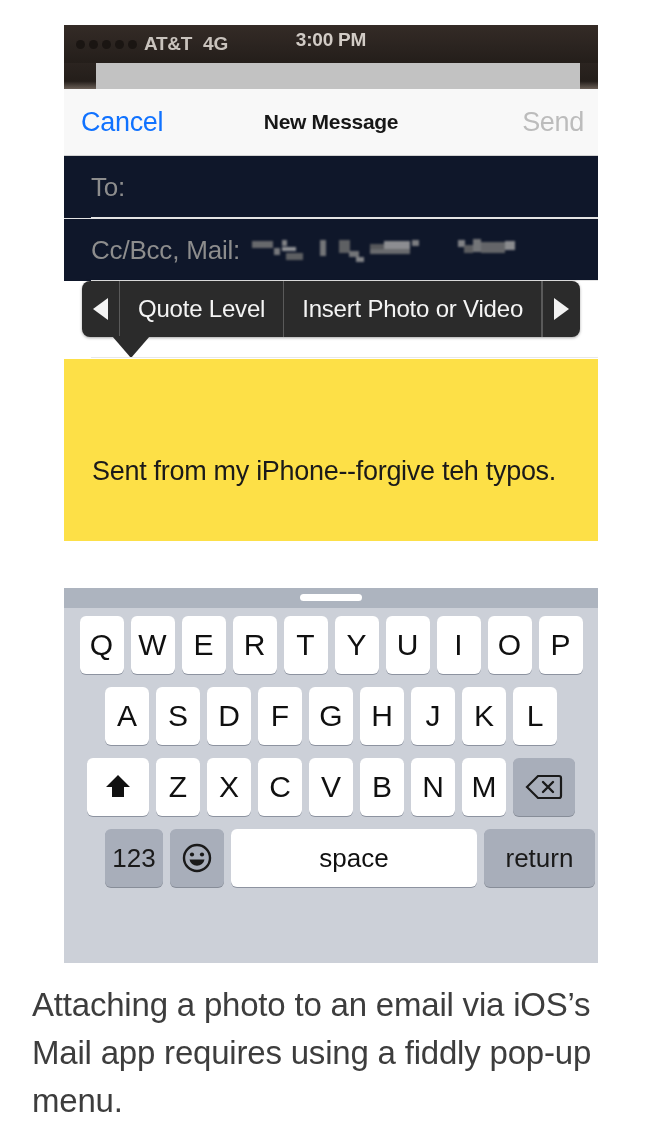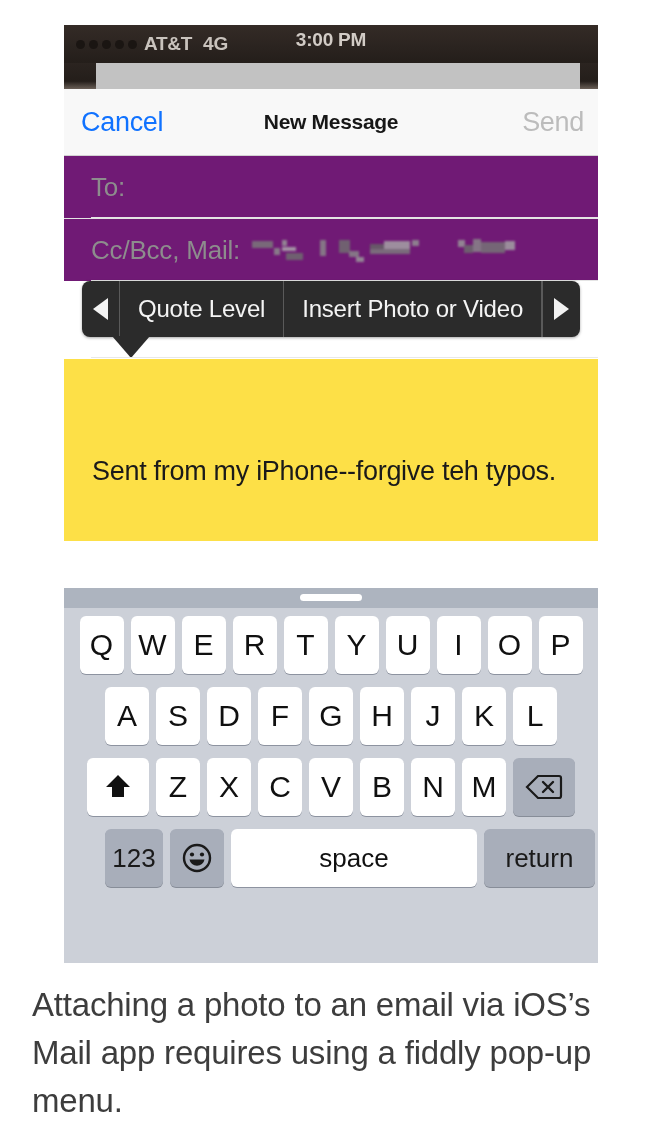--- a/index.html
+++ b/index.html
@@ -131,21 +131,21 @@
     letter-spacing: -0.3px;
   }
 
   
   .field-row {
     position: relative;
     height: 62px;
     display: flex;
     align-items: center;
     padding-left: 27px;
-    background: #701a75;
+    background: #0f172a;
   }
   .field-row + .field-row { border-top: 1px solid #e4e4e4; }
   .field-row .sep {
     position: absolute;
     left: 27px; right: 0; bottom: 0;
     height: 1px; background: #e4e4e4;
   }
   .field-label {
     font-size: 26px;
     color: #8d8d8d;

